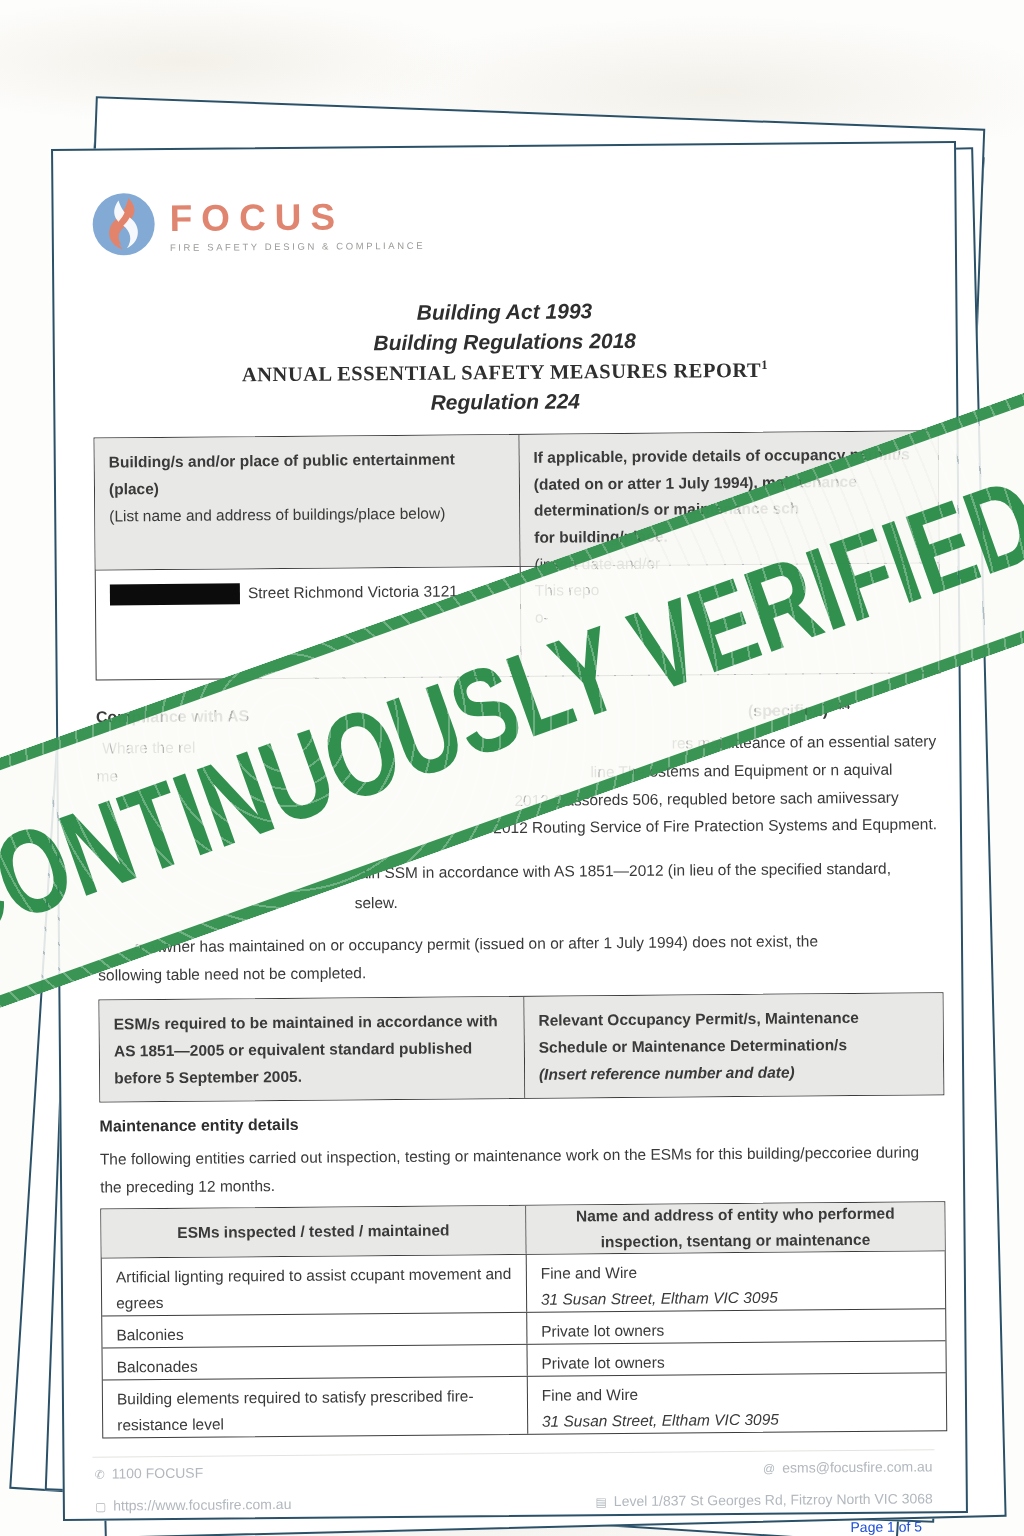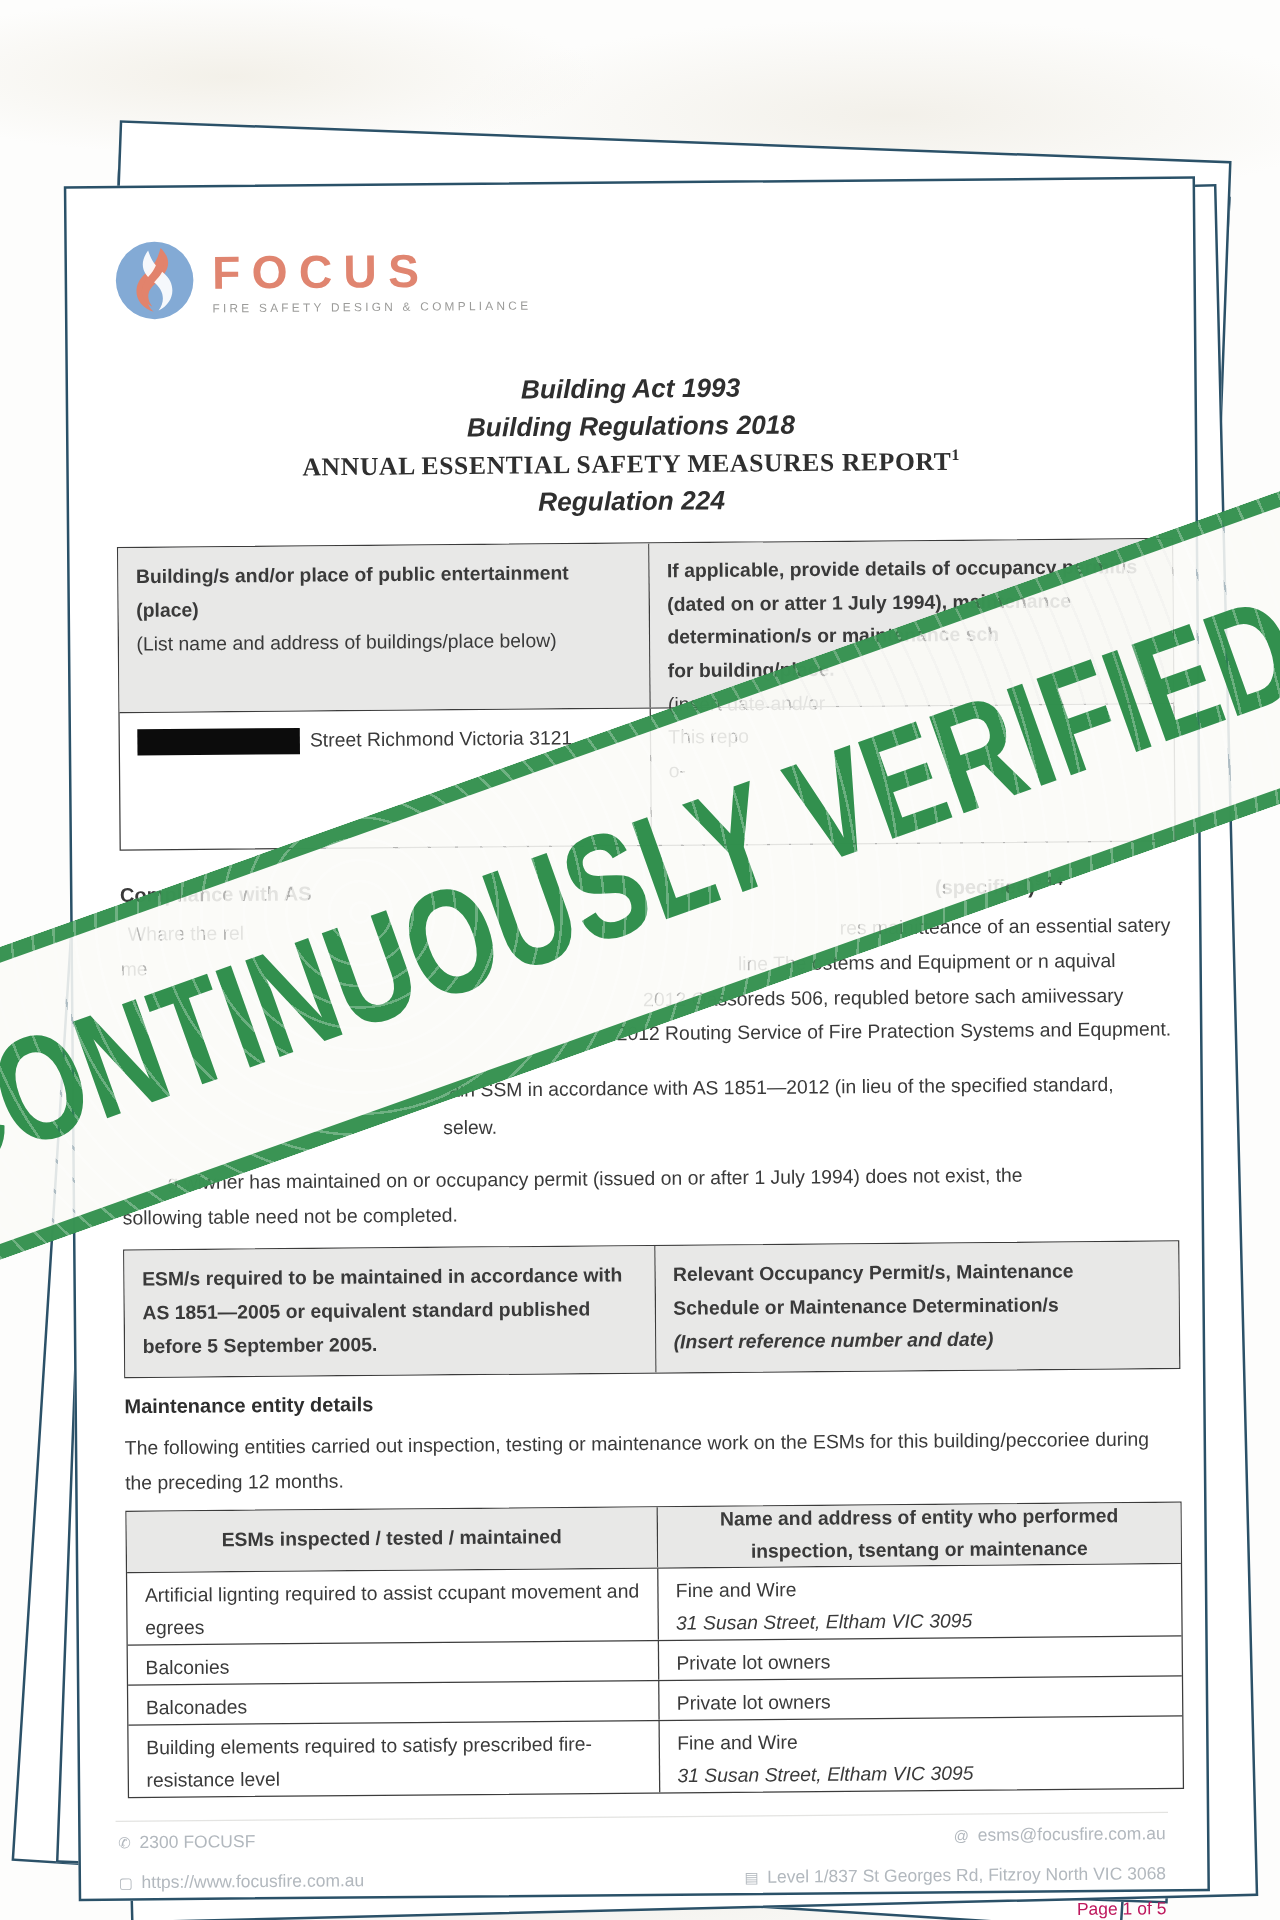--- a/index.html
+++ b/index.html
@@ -194,31 +194,31 @@
       <div class="tcell c-left h56">Building elements required to satisfy prescribed fire-resistance level</div>
       <div class="tcell c-right h56">
         <span>Fine and Wire</span><br>
         <span class="ital">31 Susan Street, Eltham VIC 3095</span>
       </div>
     </div>
   </div>
 
   <div class="foot-rule"></div>
   <div class="foot" style="left:30px;top:1315px;">
-    <span class="fi">✆</span><span>2300 FOCUSF</span>
+    <span class="fi">✆</span><span>1100 FOCUSF</span>
   </div>
   <div class="foot" style="left:30px;top:1347px;">
     <span class="fi">▢</span><span>https://www.focusfire.com.au</span>
   </div>
   <div class="foot" style="right:32px;top:1315px;text-align:right;">
     <span class="fi">@</span><span>esms@focusfire.com.au</span>
   </div>
   <div class="foot" style="right:32px;top:1347px;text-align:right;">
     <span class="fi">▤</span><span>Level 1/837 St Georges Rd, Fitzroy North VIC 3068</span>
   </div>
-  <div class="foot" style="right:32px;top:1344px;top:1375px;color:#be185d;">Page 1 of 5</div>
+  <div class="foot" style="right:43px;top:1344px;top:1375px;color:#1d4ed8;">Page 1 of 5</div>
 
 </div>
 </div>
 
 <div class="stamp">
   <span class="stamp-text">CONTINUOUSLY VERIFIED</span>
 </div>
 
 </body></html>

